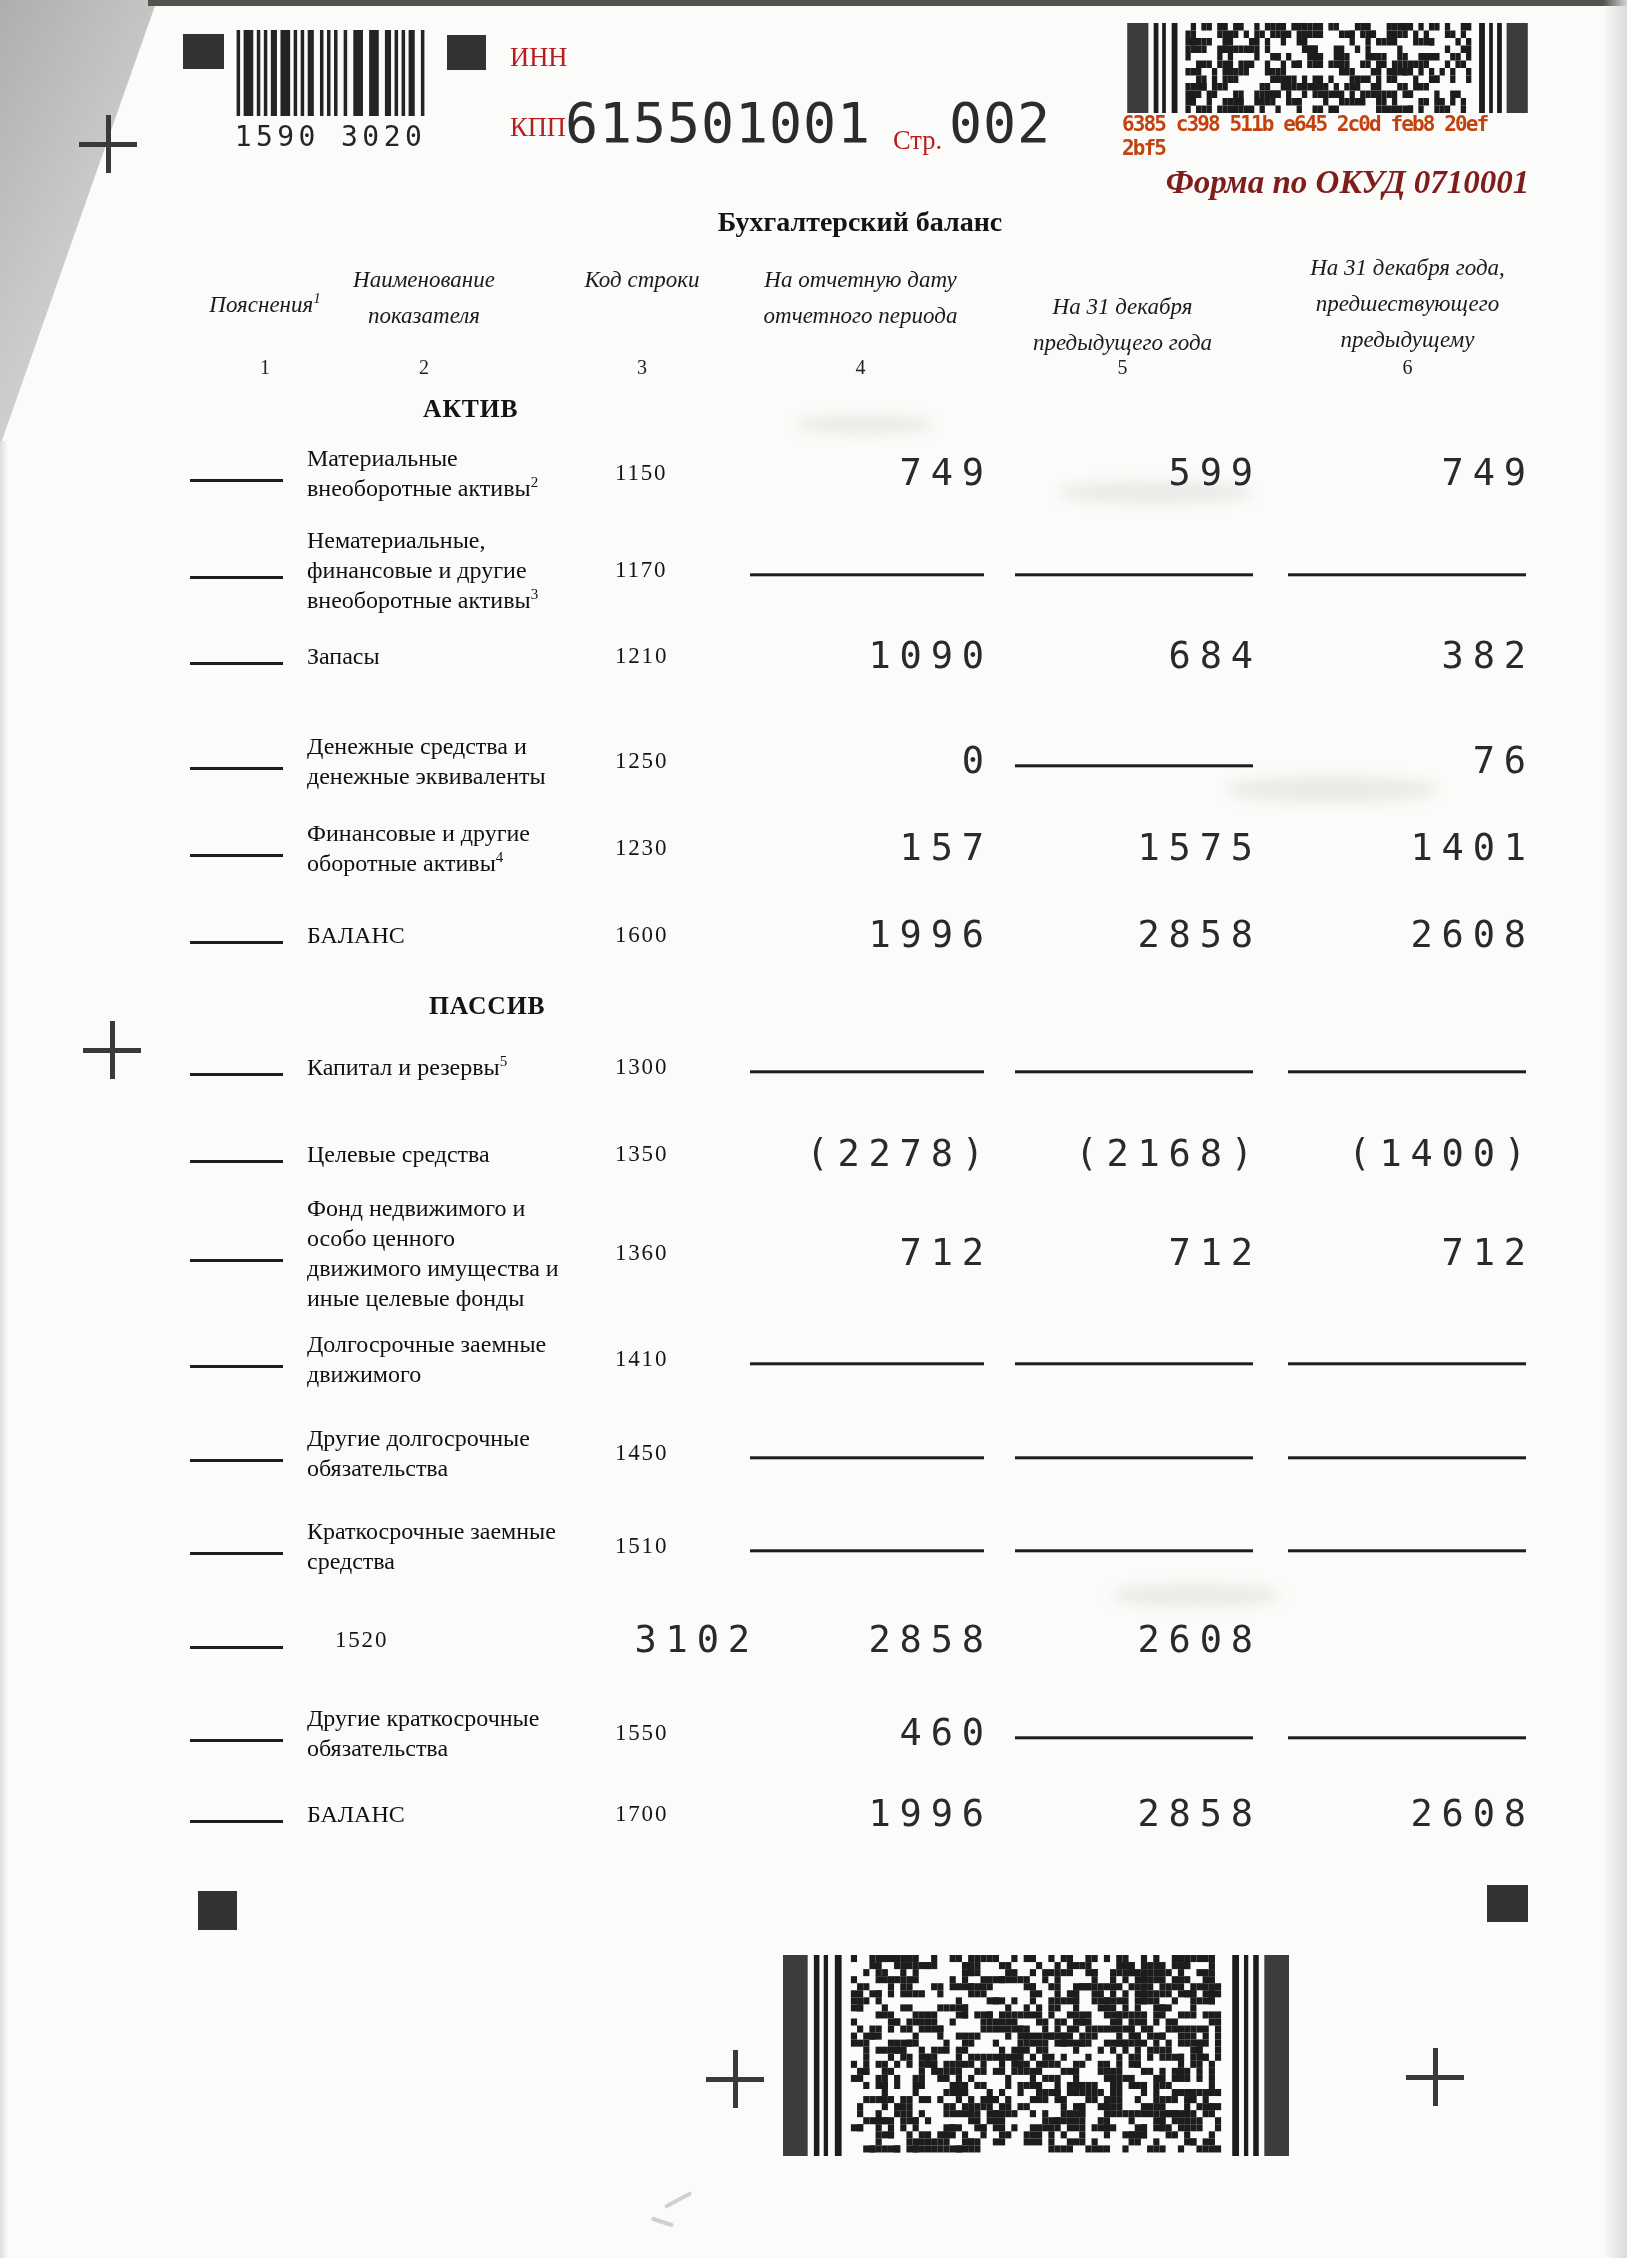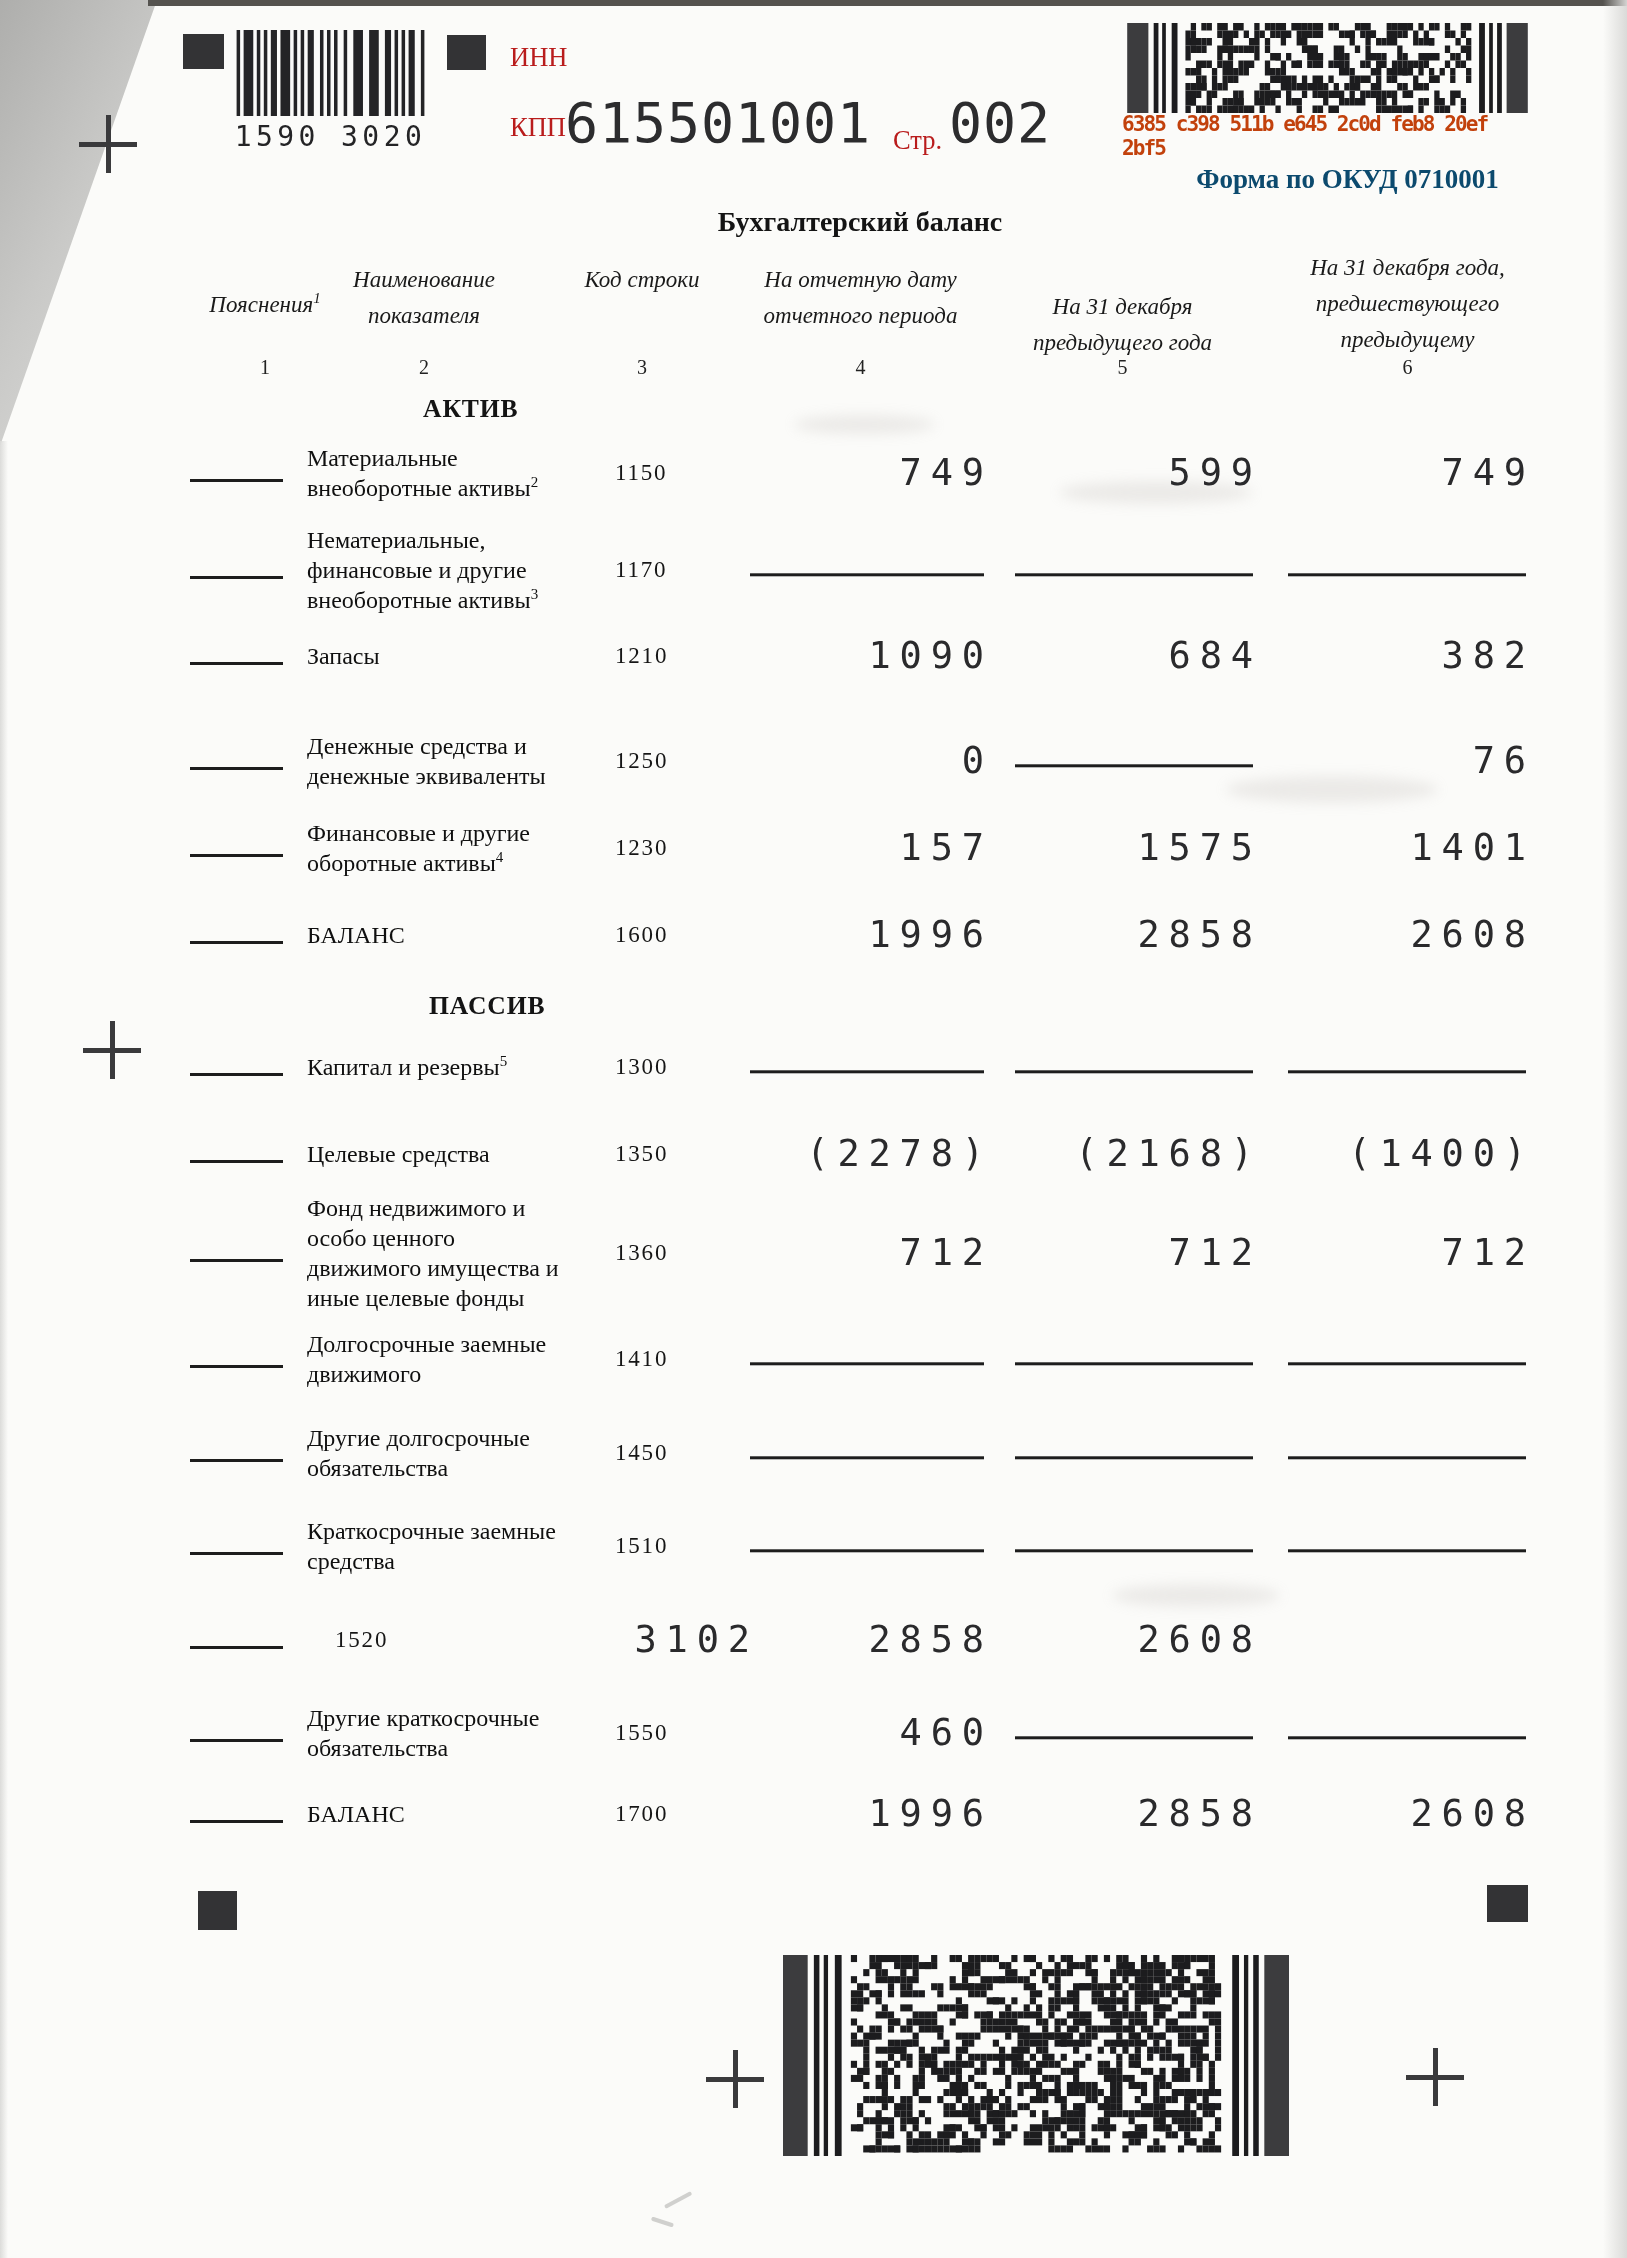--- a/index.html
+++ b/index.html
@@ -27,21 +27,21 @@
   .bc{position:absolute;}
   .bc1-text{position:absolute;left:231px;top:120px;width:199px;text-align:center;
     font-family:"DejaVu Sans Mono",monospace;font-size:28px;letter-spacing:4.4px;color:#242426;}
   .idlabel{position:absolute;font-family:Liberation Serif, serif;font-size:26.5px;color:#b91c1c;}
   .idvalue{position:absolute;font-family:"DejaVu Sans Mono",monospace;font-size:55px;
     letter-spacing:0.9px;color:#2c2c2e;}
   .hex-text{position:absolute;left:1122px;top:112px;width:415px;text-align:left;
     font-family:"DejaVu Sans Mono",monospace;font-weight:bold;font-size:21px;
     letter-spacing:-1.9px;color:#c2410c;}
   .form-label{position:absolute;left:1140px;top:164px;width:415px;text-align:center;
-    font-weight:bold;font-size:27px;color:#0c4a6e;}
+    font-weight:bold;font-size:33px;color:#7f1d1d;font-style:italic;}
   .doc-title{position:absolute;left:494px;top:206px;width:732px;text-align:center;
     font-weight:bold;font-size:28px;color:#141414;}
   
   .chead{position:absolute;font-style:italic;font-size:23px;line-height:36px;
     text-align:center;color:#1a1a1a;}
   .chead sup,.c-label sup{font-size:15px;}
   .cnum{position:absolute;top:356px;font-size:20px;text-align:center;color:#222;}
   .sect{position:absolute;font-weight:bold;font-size:25.6px;letter-spacing:0.9px;color:#141414;}
   
   .row{position:absolute;left:190px;width:1337px;height:159px;display:grid;

